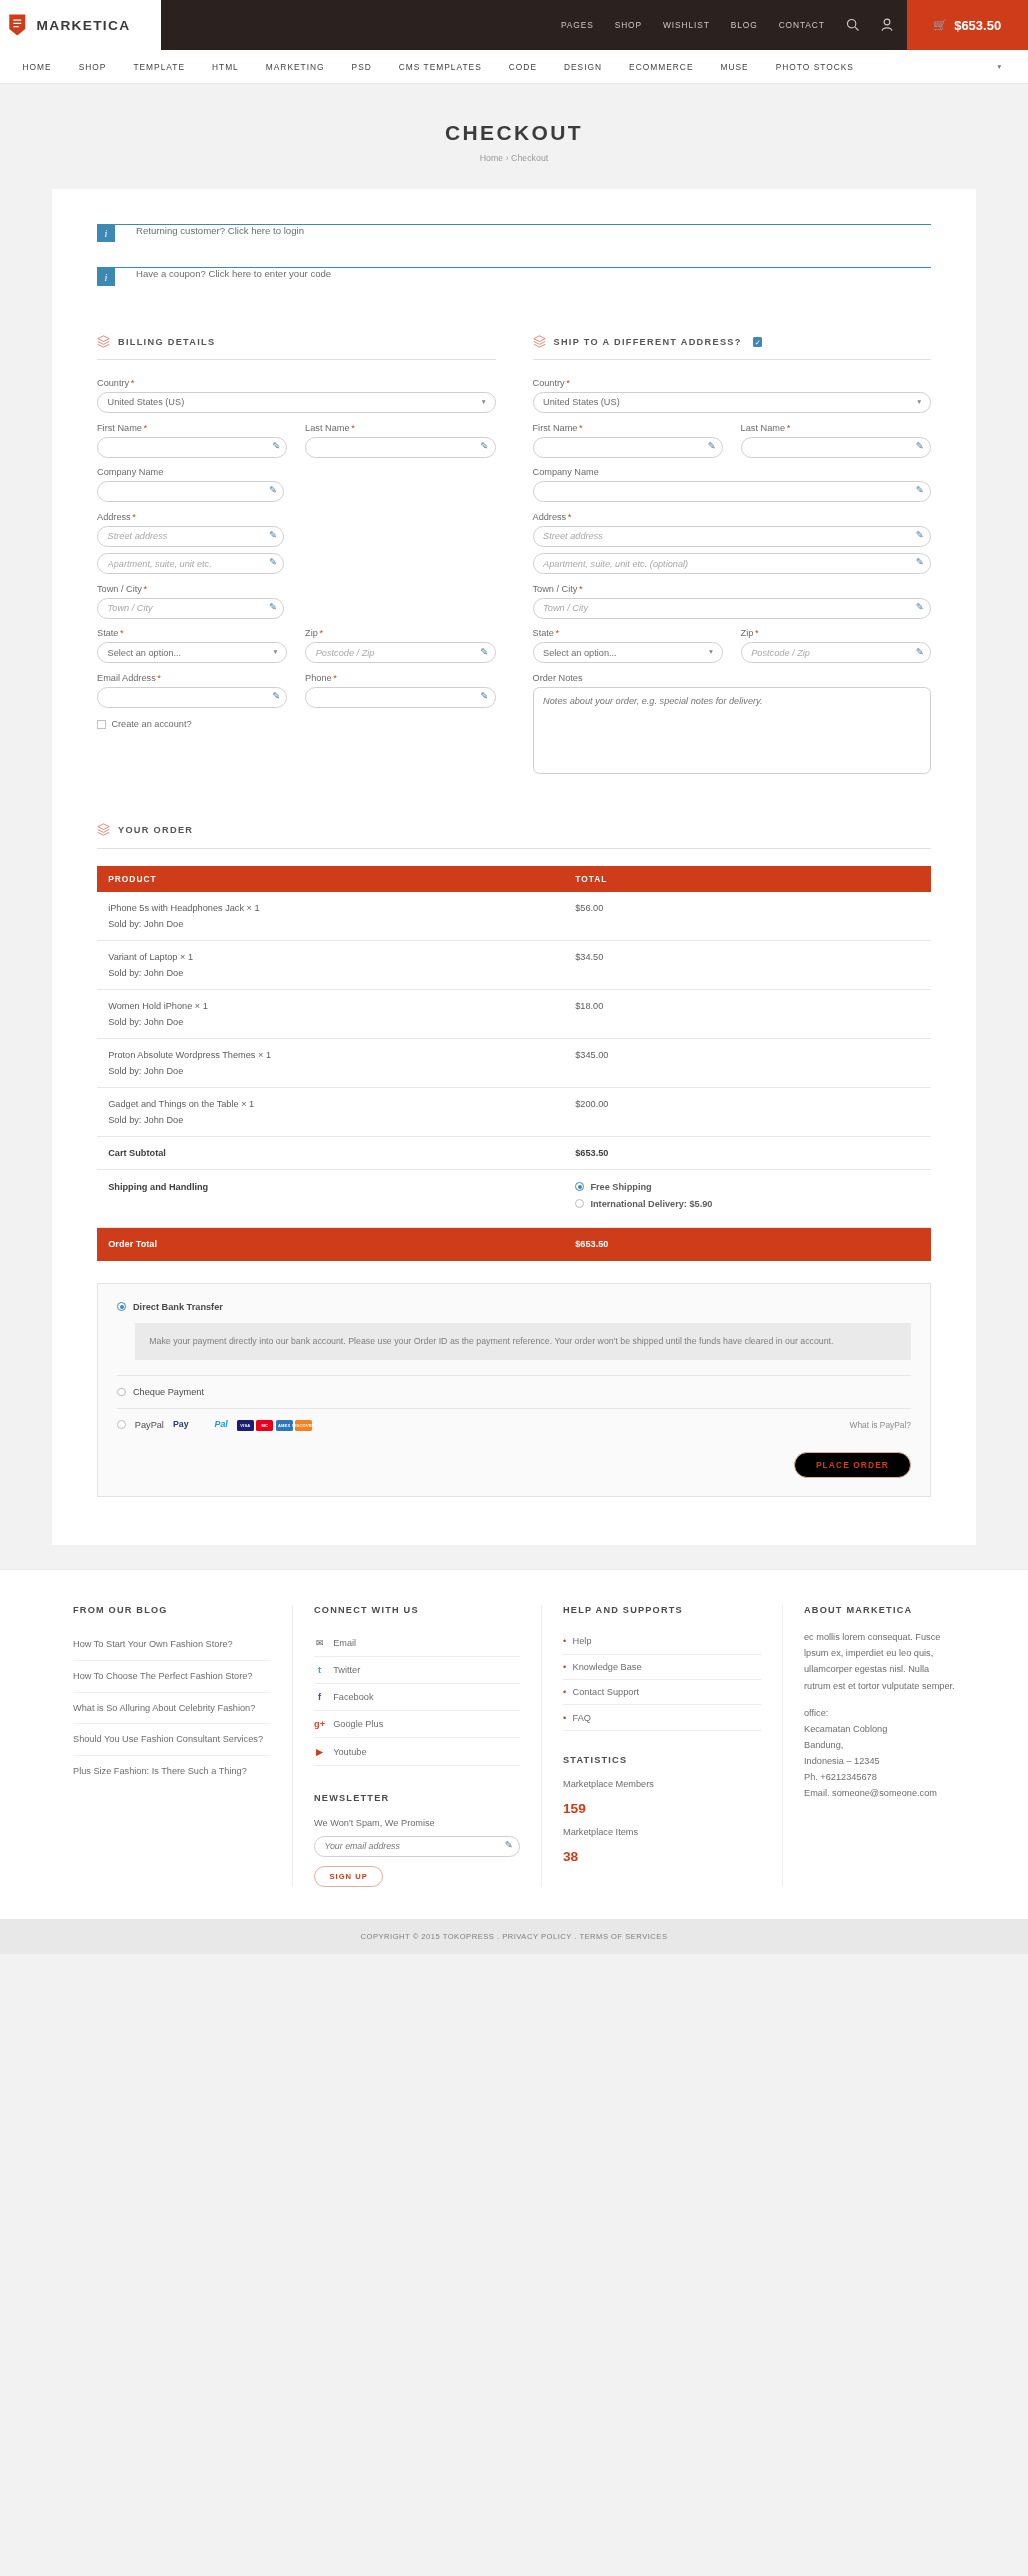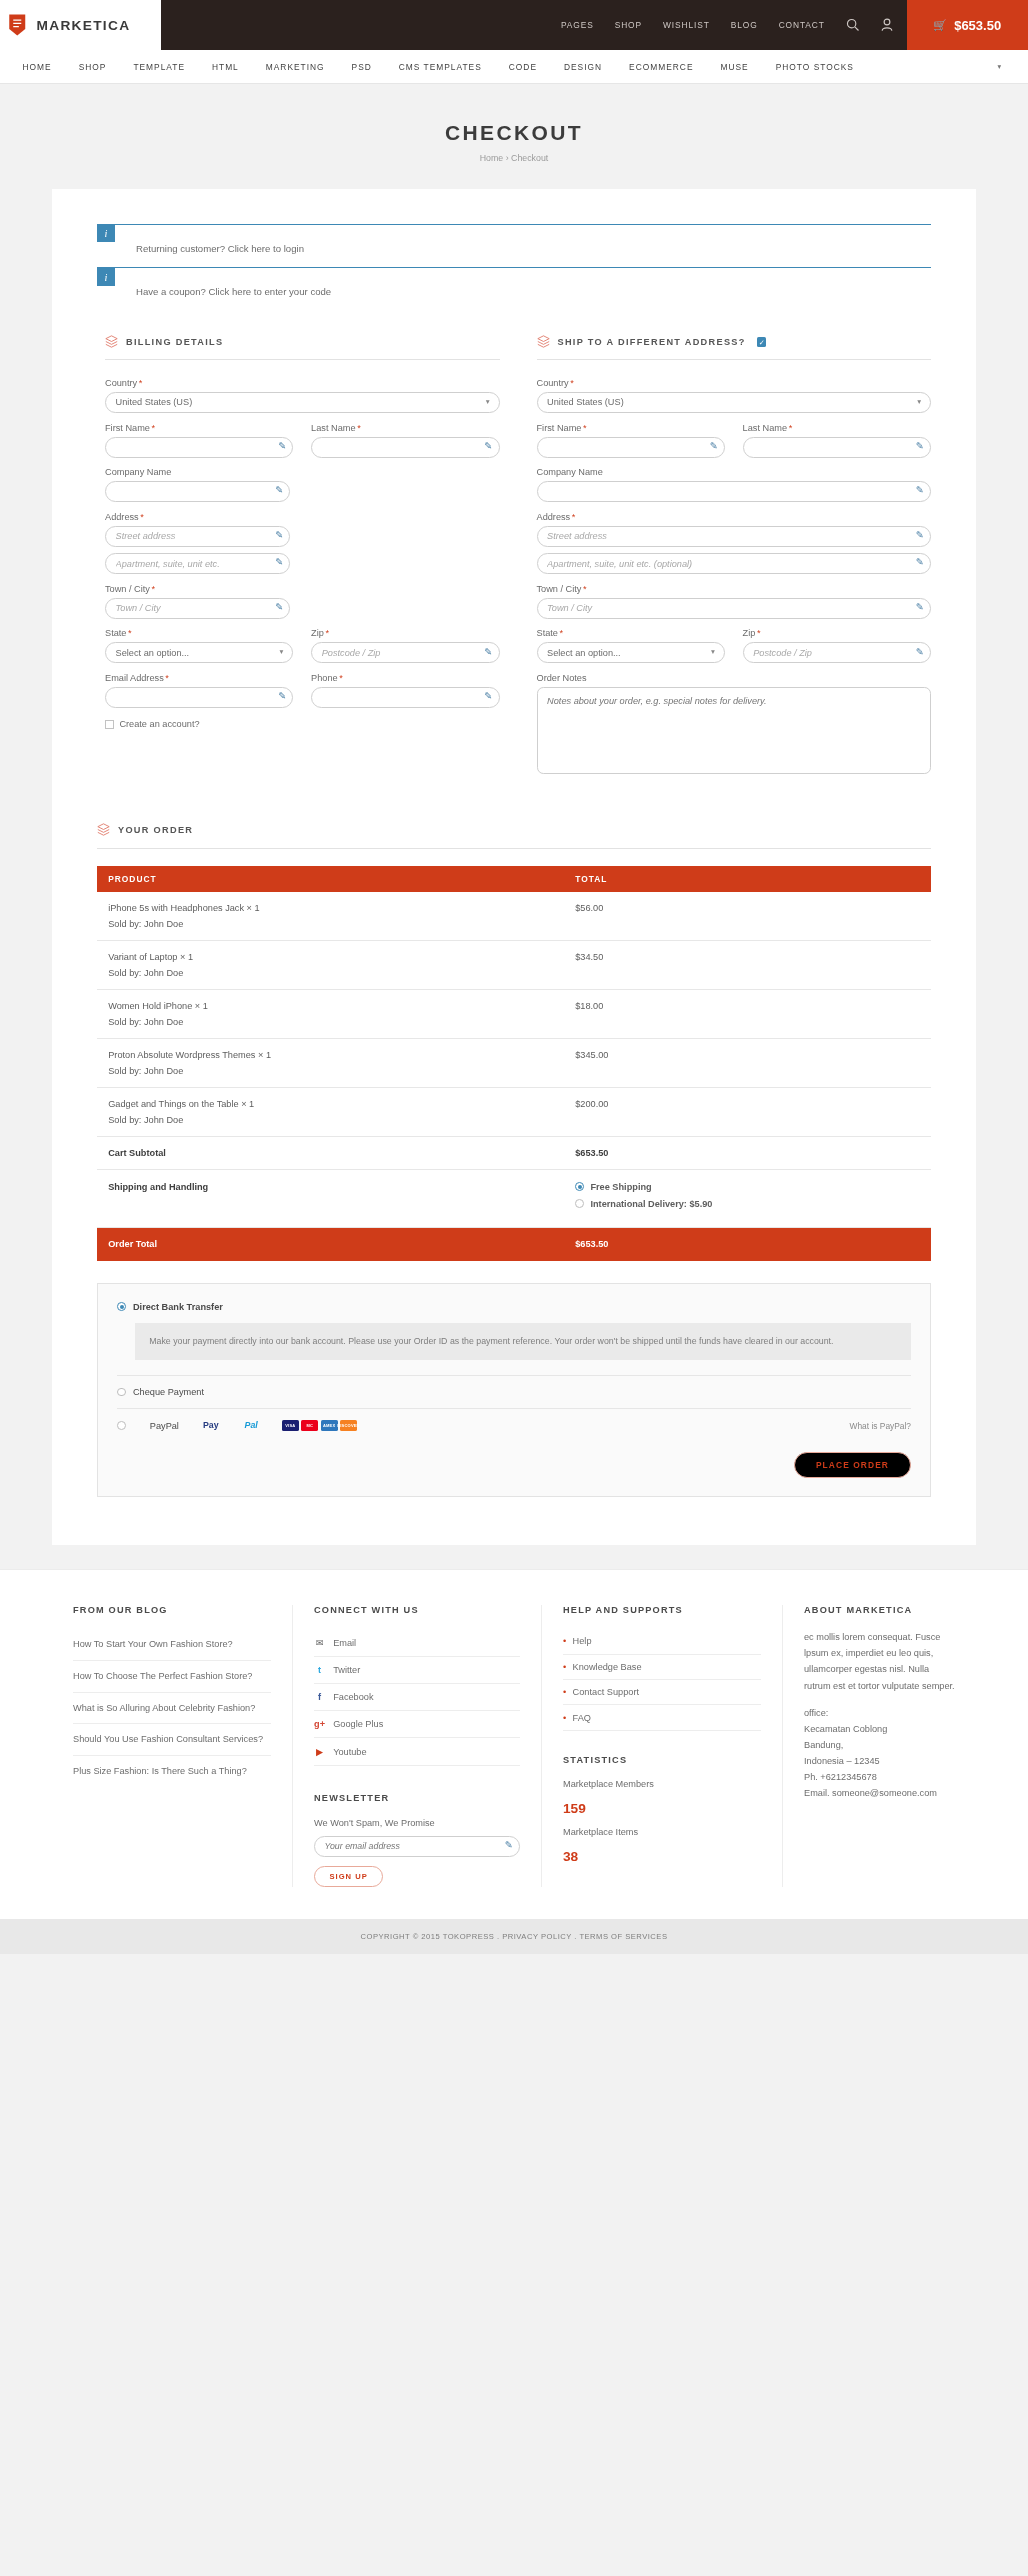--- a/index.html
+++ b/index.html
@@ -34,28 +34,28 @@
   .pagetitle { text-align:center; padding:37px 0 8px; }
   .pagetitle h1 { margin:0; font-size:21px; letter-spacing:2.4px; color:#3c3c3c; font-weight:bold; }
   .crumb { margin-top:8px; font-size:8.8px; color:#9a9a9a; }
   .crumb a { color:#9a9a9a; text-decoration:none; }
 
   
   .card { width:924px; margin:17.7px auto 0; background:#fff; padding:35px 45px 48px; }
 
   .notice { border-top:1.6px solid #3d88b5; padding:0; margin-bottom:13px; position:relative; height:30.5px; }
   .notice .ibox { position:absolute; left:0; top:0; width:17.7px; height:17.7px; background:#3d88b5; color:#fff; font-style:italic; font-family:"Liberation Serif", serif; font-size:10.4px; display:flex; align-items:center; justify-content:center; }
-  .notice .ntext { position:absolute; left:27px; top:18px; font-size:9.6px; color:#6d6d6d;padding-left:12px; }
+  .notice .ntext { position:absolute; left:27px; top:0; font-size:9.6px; color:#6d6d6d;padding-left:12px; }
 
   .sechead { display:flex; align-items:center; gap:8px; border-bottom:0.8px solid #e2e2e2; padding-bottom:9.6px; margin-bottom:17.7px; }
   .sechead .stack { color:#e0796a; }
   .sechead h3 { margin:0; font-size:9.2px; letter-spacing:1.3px; color:#555; font-weight:bold; text-transform:uppercase; }
   .sechead .chk { width:9.6px; height:9.6px; background:#3d88b5; border-radius:1.6px; display:inline-flex; align-items:center; justify-content:center; color:#fff; font-size:7.2px; margin-left:3.2px; }
 
-  .cols { display:flex; gap:37px;margin-left:8px; }
+  .cols { display:flex; gap:37px; }
   .col { width:399px; }
 
   label.fl { display:block; font-size:9.2px; color:#6b6b6b; margin:9.6px 0 4px; }
   label.fl .req { color:#cf3c19; margin-left:1.6px; }
 
   .field { position:relative; }
   .field input[type=text], .field select {
     width:100%; height:21px; border:0.8px solid #cfcfcf; border-radius:10.4px;
     padding:0 22.5px 0 9.6px; font-size:9.2px; color:#6b6b6b; background:#fff;
     font-family:"Liberation Sans", sans-serif; outline:none;
@@ -86,21 +86,21 @@
   .radio { width:8.8px; height:8.8px; border-radius:50%; border:0.8px solid #bdbdbd; background:#fff; display:inline-block; position:relative; flex:none; }
   .radio.on { border-color:#3d88b5; }
   .radio.on:after { content:""; position:absolute; left:1.6px; top:1.6px; width:4px; height:4px; border-radius:50%; background:#3d88b5; }
 
   
   .pay { margin-top:22.5px; border:0.8px solid #e3e3e3; background:#fafafa; padding:17.7px 19px; }
   .pay-row { display:flex; align-items:center; gap:7.2px; font-size:9.2px; color:#4a4a4a; }
   .pay-row b { font-weight:bold; }
   .pay-desc { background:#eaeaea; color:#7e7e7e; font-size:8.8px; line-height:1.7; padding:11.2px 14.5px; margin:11.2px 0 14.5px 17.7px; }
   .pay-sep { border-top:0.8px solid #e6e6e6; margin:11.2px 0; }
-  .paypal-row { display:flex; align-items:center; gap:24px; }
+  .paypal-row { display:flex; align-items:flex-start; gap:9px; }
   .pp-logo { font-size:8.8px; font-weight:bold; color:#253b80; line-height:1; }
   .pp-logo i { color:#179bd7; font-style:italic;padding-left:26px; }
   .cards { display:flex; gap:2.4px; }
   .cc { width:17px; height:10.4px; border-radius:1.6px; color:#fff; font-size:4px; display:flex; align-items:center; justify-content:center; font-weight:bold; letter-spacing:0.2px; }
   .whatis { margin-left:auto; font-size:8.4px; color:#8a8a8a; }
   .place-wrap { display:flex; justify-content:flex-end; margin-top:21px; }
   .place { border:0.8px solid #e8a999; color:#cf3c19; background:#000000; border-radius:13px; padding:7.2px 21px; font-size:8.4px; letter-spacing:1.1px; font-weight:bold; }
 
   
   .footer { background:#fff; border-top:0.8px solid #ececec; margin-top:24px; padding:35px 0 32px; }

